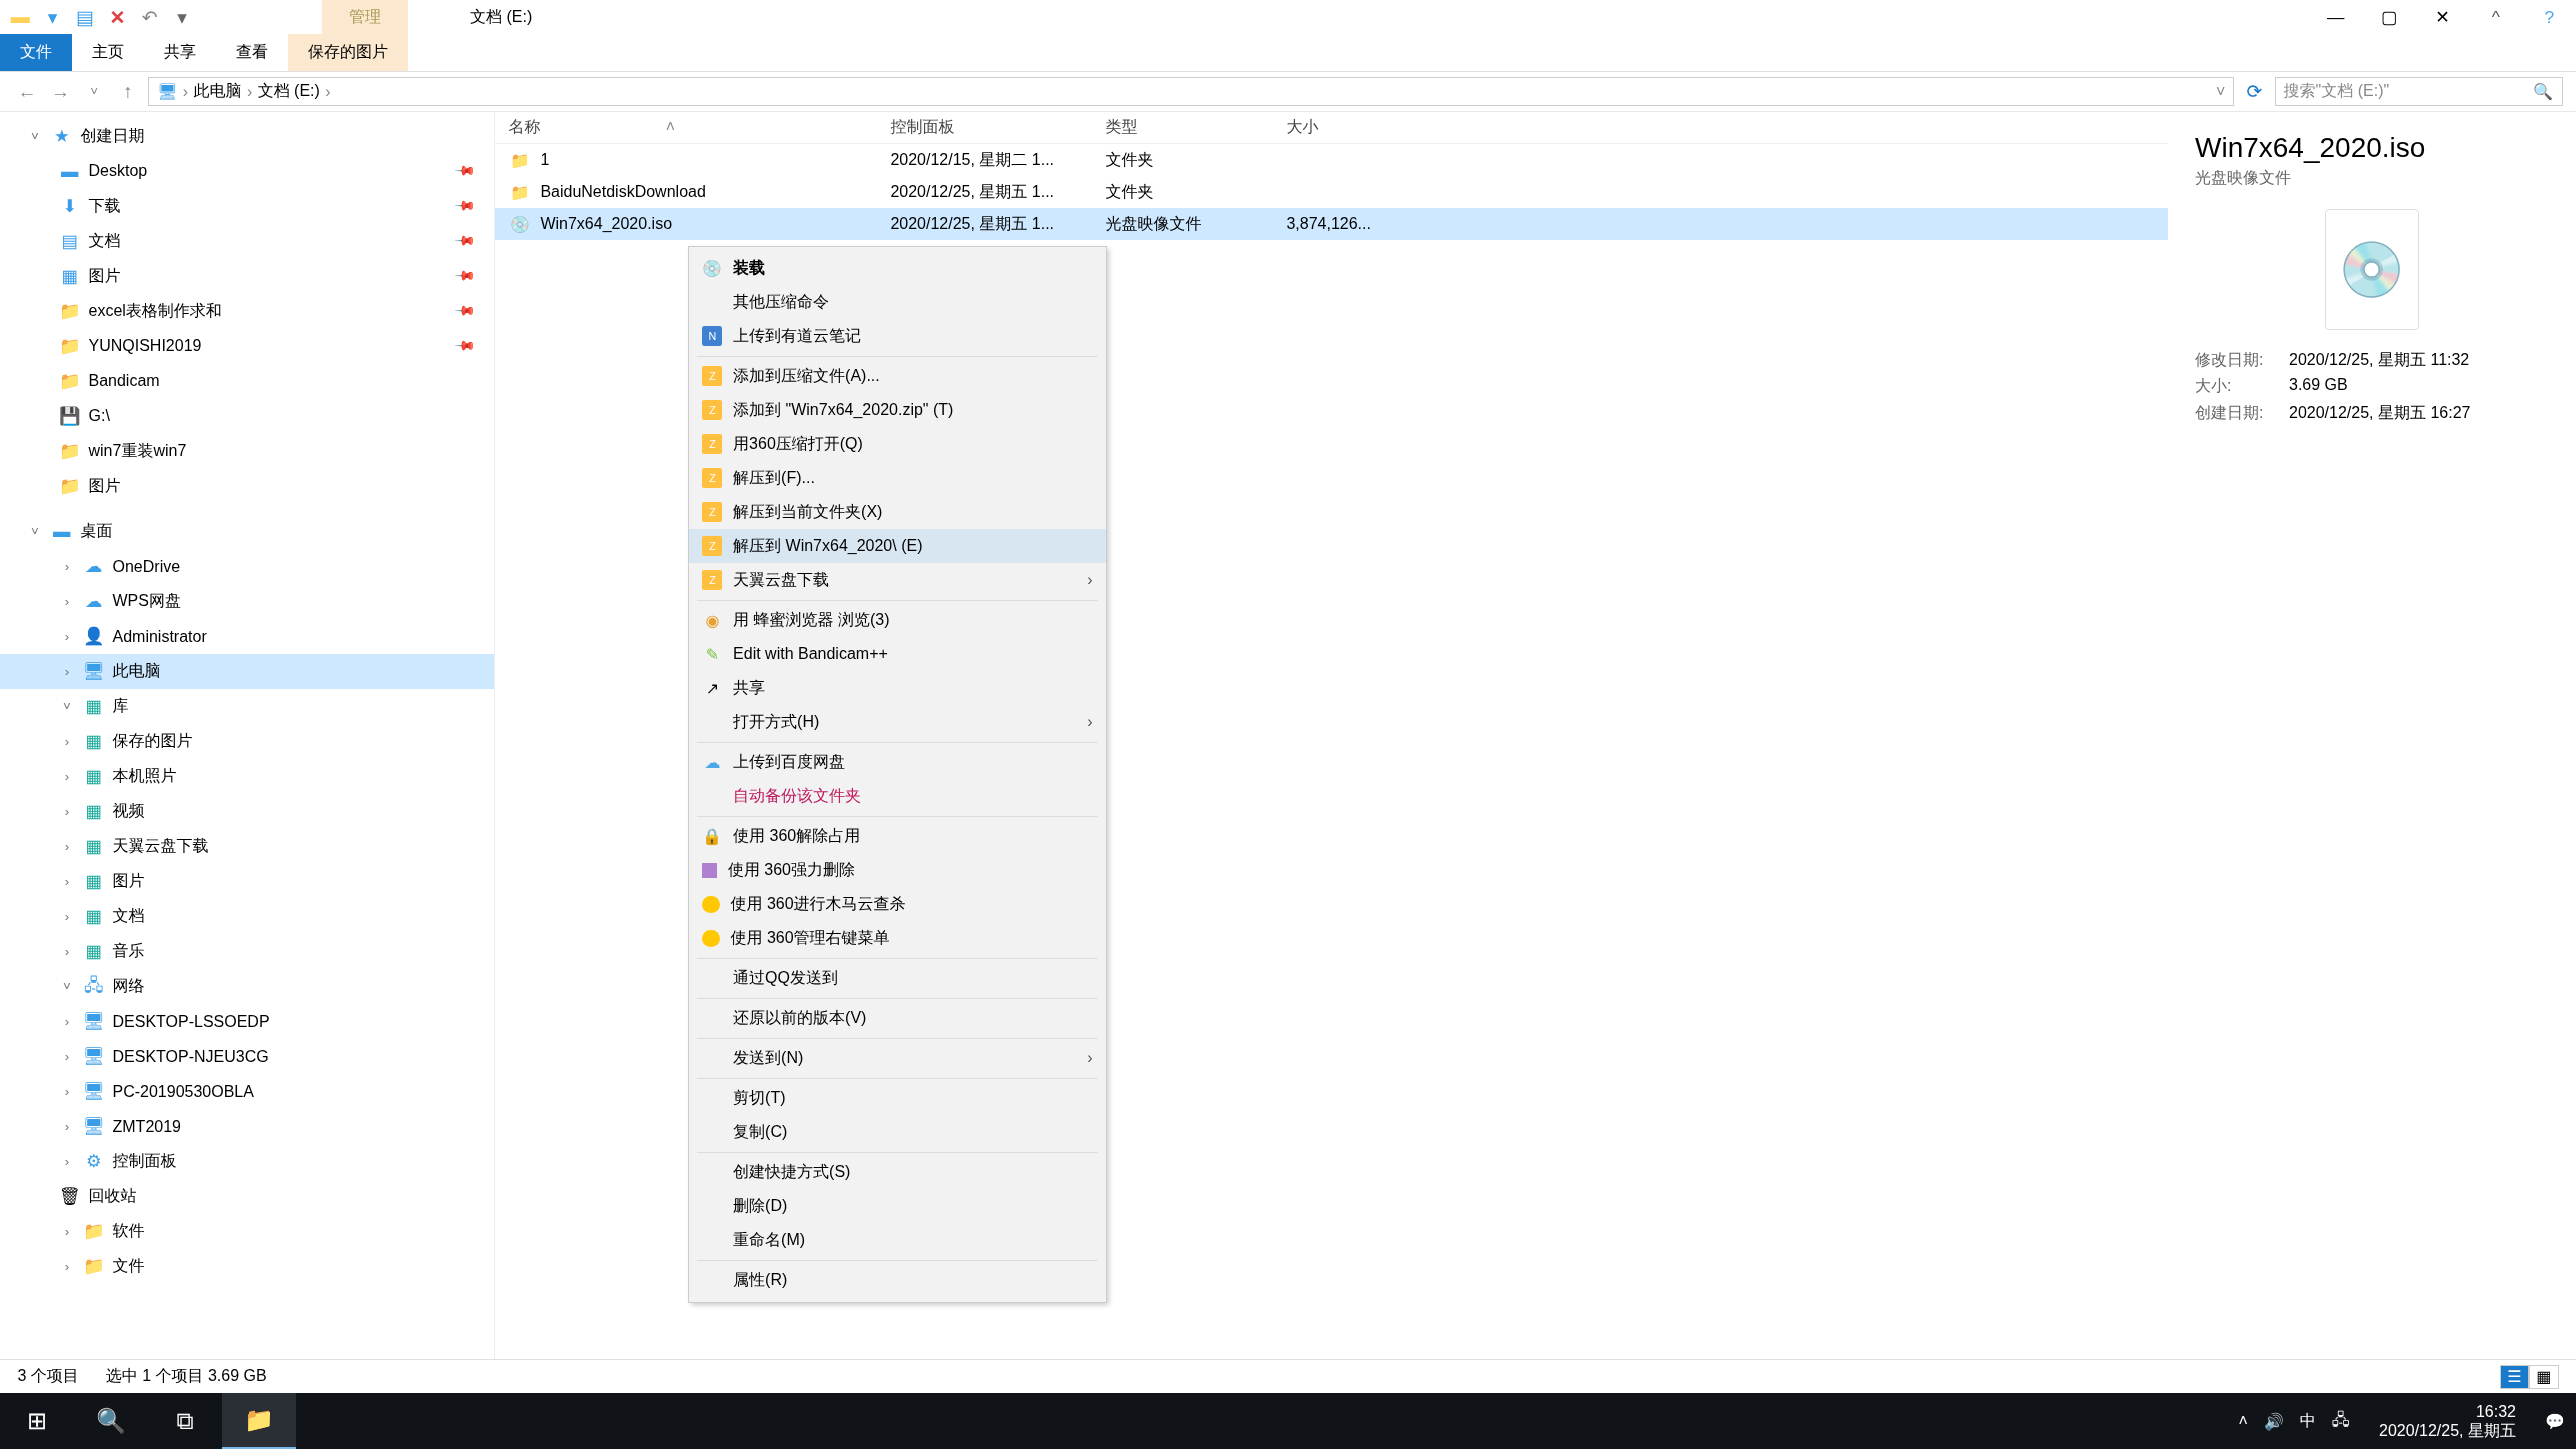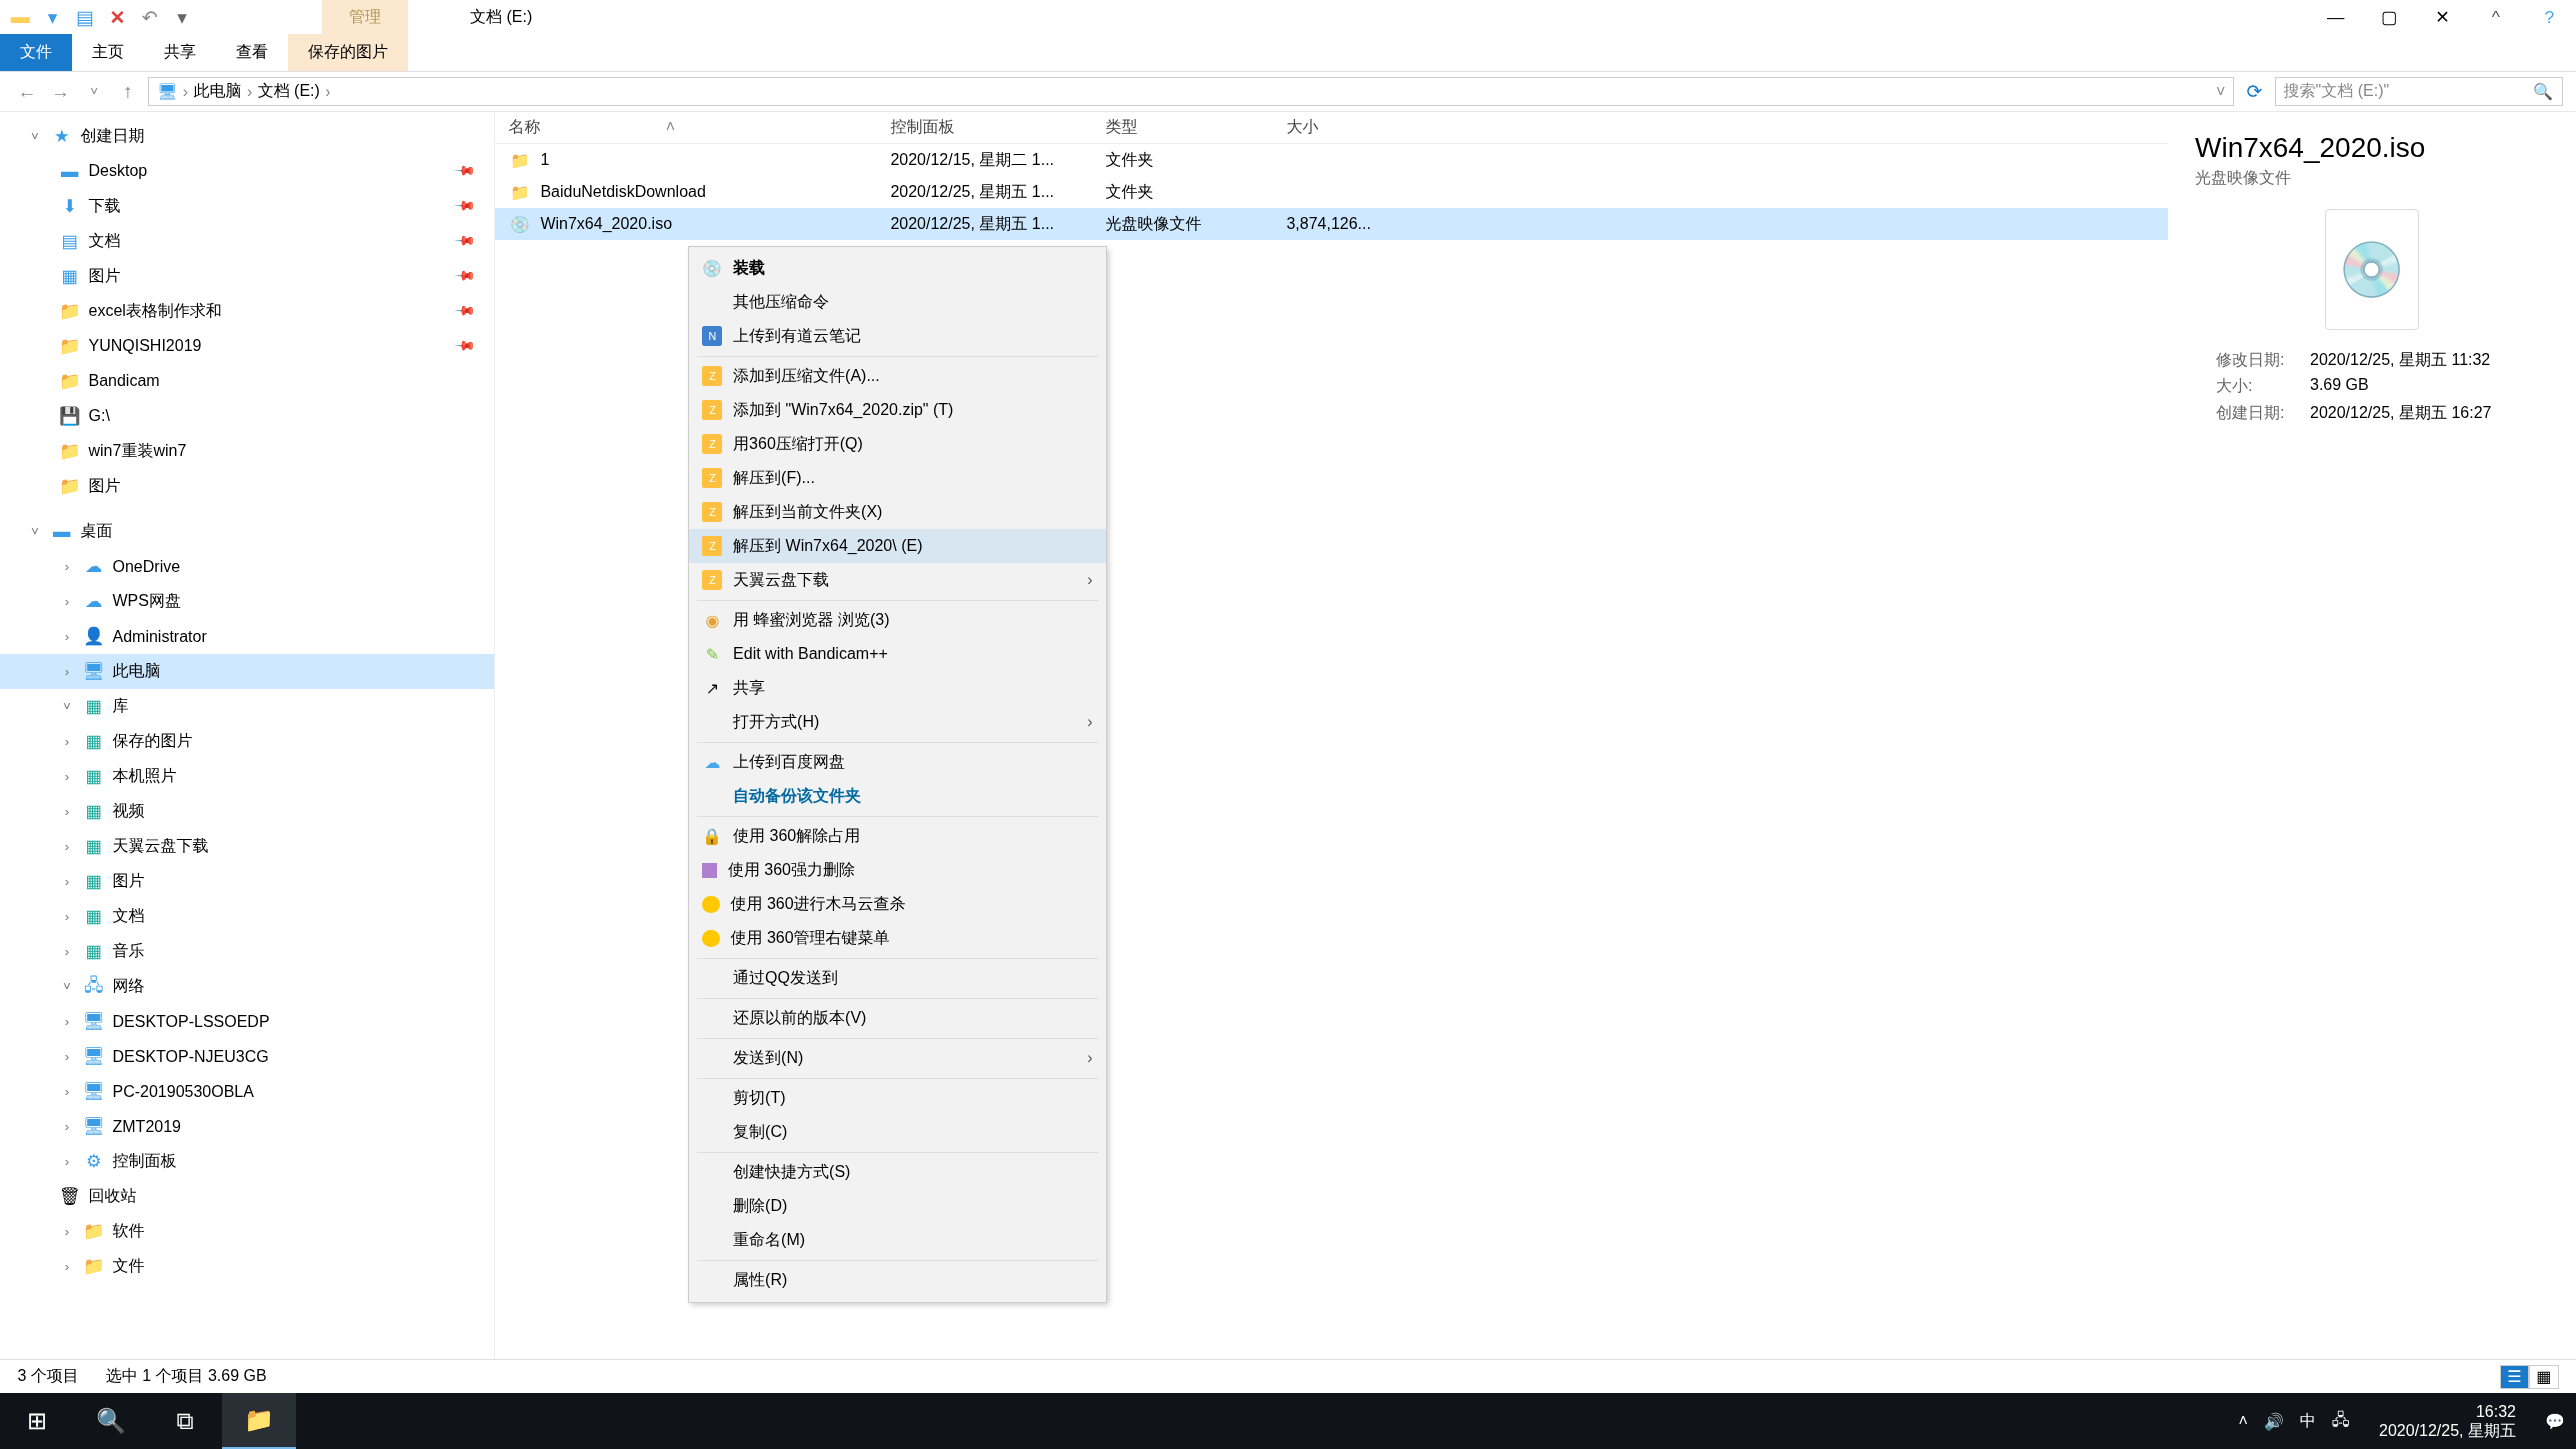--- a/index.html
+++ b/index.html
@@ -58,35 +58,35 @@
 .file-row { display: flex; height: 32px; align-items: center; padding-left: 13.4px; }
 .file-row.selected { background: #cde8ff; }
 .file-icon { width: 24px; text-align: center; margin-right: 8px; color: #ffd057; }
 .file-icon.disc { color: #999; }
 
 
 .context-menu { position: absolute; left: 688px; top: 246px; width: 419px; background: #f2f2f2; border: 0.7px solid #ccc; box-shadow: 2.7px 2.7px 5.4px rgba(0,0,0,0.2); padding: 4px 0; }
 .menu-item { height: 34px; display: flex; align-items: center; padding: 0 13.4px; gap: 10.7px; }
 .menu-item:hover, .menu-item.hover { background: #d8e6f2; }
 .menu-item.bold { font-weight: bold; }
-.menu-item.disabled { color: #0369a1; font-weight: bold; }
+.menu-item.disabled { color: #be185d; }
 .menu-icon { width: 20px; height: 20px; display: inline-flex; align-items: center; justify-content: center; font-size: 16px; }
 .menu-sep { height: 0.7px; background: #ddd; margin: 2.7px 8px; }
 .menu-arrow { margin-left: auto; color: #555; }
 .zip-i { background: #ffc040; color: #fff; font-size: 10.7px; border-radius: 2px; padding: 1.3px 2.7px; }
 .ball-y { background: #ffc800; border-radius: 50%; width: 17.4px; height: 17.4px; }
 .sq-p { background: #b080d0; width: 14.8px; height: 14.8px; }
 
 
 .details { width: 408px; padding: 20px 27px; }
 .details h2 { font-size: 28px; font-weight: normal; margin-bottom: 4px; }
 .details .sub { color: #666; margin-bottom: 20px; }
 .preview-icon { width: 94px; height: 121px; border: 0.7px solid #ddd; margin: 0 auto 20px; display: flex; align-items: center; justify-content: center; font-size: 54px; color: #ccc; border-radius: 4px; }
 .meta-row { display: flex; margin-bottom: 5.4px; }
-.meta-label { width: 94px; color: #666; margin-left: 21px; }
+.meta-label { width: 94px; color: #666; }
 
 
 .statusbar { height: 34px; border-top: 0.7px solid #e0e0e0; display: flex; align-items: center; padding: 0 17.4px; gap: 27px; font-size: 16px; }
 .view-toggle { margin-left: auto; display: flex; }
 .view-btn { width: 29.5px; height: 24px; border: 0.7px solid #ccc; display: flex; align-items: center; justify-content: center; }
 .view-btn.active { background: #1979ca; color: #fff; }
 
 
 .taskbar { position: absolute; bottom: 0; left: 0; right: 0; height: 56px; background: #101318; display: flex; align-items: center; color: #fff; }
 .task-btn { width: 74px; height: 56px; display: flex; align-items: center; justify-content: center; font-size: 24px; }

